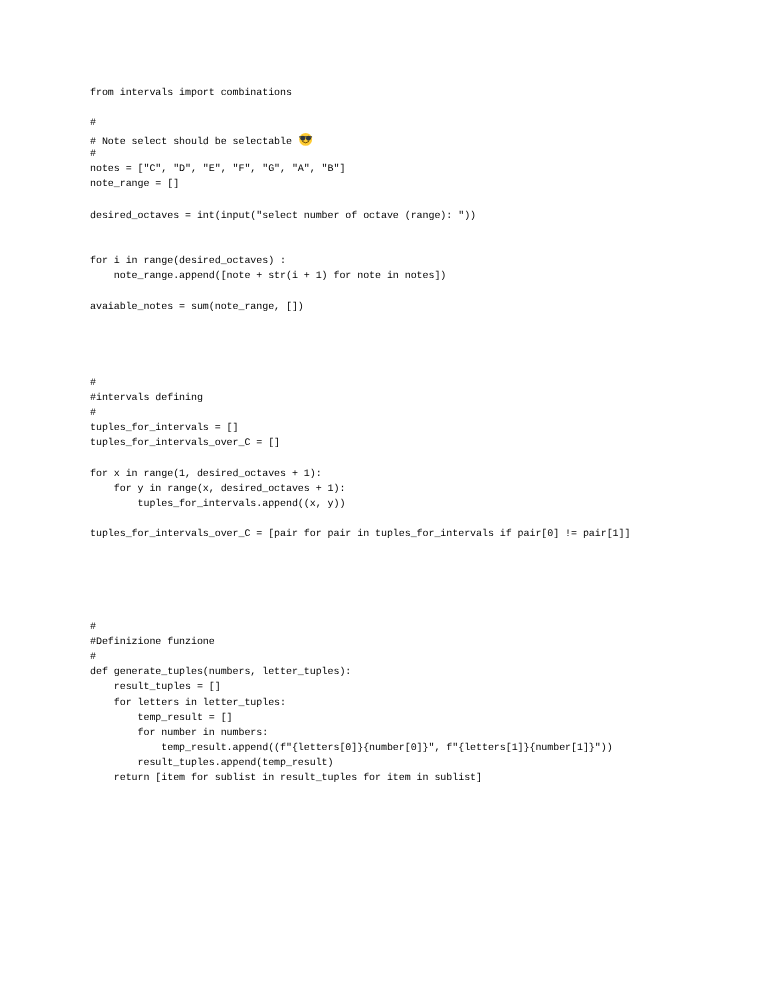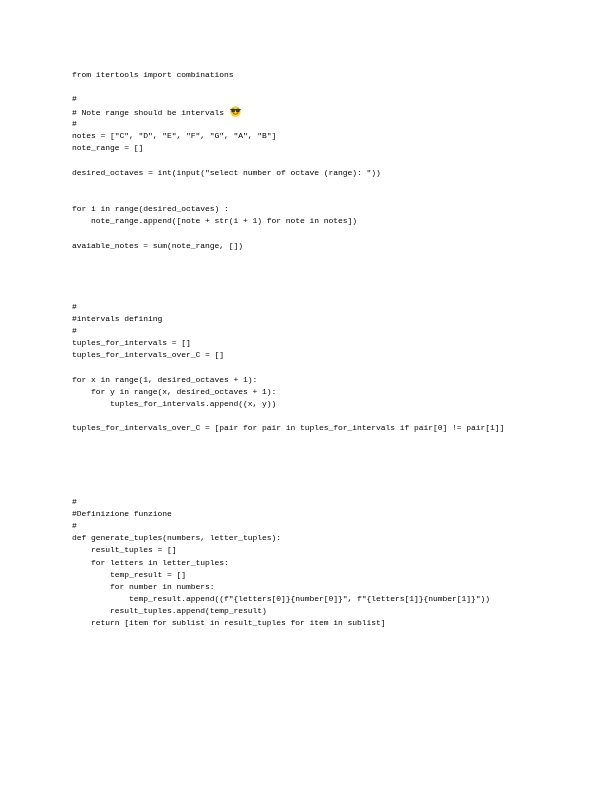--- a/index.html
+++ b/index.html
@@ -33,20 +33,20 @@
     width: 11px;
     height: 11px;
     vertical-align: -2px;
     margin-left: 1px;
   }
 </style>
 </head>
 <body>
 
 <div class="page">
-  <div class="code-block"><div class="code-line"><span>from itertools import combinations</span></div><div class="code-line"><span></span></div><div class="code-line"><span>#</span></div><div class="code-line"><span># Note range should be intervals </span><svg viewBox="0 0 36 36" class="emoji">
+  <div class="code-block"><div class="code-line"><span>from intervals import combinations</span></div><div class="code-line"><span></span></div><div class="code-line"><span>#</span></div><div class="code-line"><span># Note select should be selectable </span><svg viewBox="0 0 36 36" class="emoji">
           <circle cx="18" cy="18" r="17" fill="#FFCC33"></circle>
           <path d="M10 24 Q18 31 26 24" stroke="#664500" stroke-width="2.5" fill="none" stroke-linecap="round"></path>
           <rect x="1" y="10" width="34" height="3" fill="#31373D"></rect>
           <circle cx="10.5" cy="15" r="6.5" fill="#31373D"></circle>
           <circle cx="25.5" cy="15" r="6.5" fill="#31373D"></circle>
         </svg></div><div class="code-line"><span>#</span></div><div class="code-line"><span>notes = ["C", "D", "E", "F", "G", "A", "B"]</span></div><div class="code-line"><span>note_range = []</span></div><div class="code-line"><span></span></div><div class="code-line"><span>desired_octaves = int(input("select number of octave (range): "))</span></div><div class="code-line"><span></span></div><div class="code-line"><span></span></div><div class="code-line"><span>for i in range(desired_octaves) :</span></div><div class="code-line"><span>    note_range.append([note + str(i + 1) for note in notes])</span></div><div class="code-line"><span></span></div><div class="code-line"><span>avaiable_notes = sum(note_range, [])</span></div><div class="code-line"><span></span></div><div class="code-line"><span></span></div><div class="code-line"><span></span></div><div class="code-line"><span></span></div><div class="code-line"><span>#</span></div><div class="code-line"><span>#intervals defining</span></div><div class="code-line"><span>#</span></div><div class="code-line"><span>tuples_for_intervals = []</span></div><div class="code-line"><span>tuples_for_intervals_over_C = []</span></div><div class="code-line"><span></span></div><div class="code-line"><span>for x in range(1, desired_octaves + 1):</span></div><div class="code-line"><span>    for y in range(x, desired_octaves + 1):</span></div><div class="code-line"><span>        tuples_for_intervals.append((x, y))</span></div><div class="code-line"><span></span></div><div class="code-line"><span>tuples_for_intervals_over_C = [pair for pair in tuples_for_intervals if pair[0] != pair[1]]</span></div><div class="code-line"><span></span></div><div class="code-line"><span></span></div><div class="code-line"><span></span></div><div class="code-line"><span></span></div><div class="code-line"><span></span></div><div class="code-line"><span>#</span></div><div class="code-line"><span>#Definizione funzione</span></div><div class="code-line"><span>#</span></div><div class="code-line"><span>def generate_tuples(numbers, letter_tuples):</span></div><div class="code-line"><span>    result_tuples = []</span></div><div class="code-line"><span>    for letters in letter_tuples:</span></div><div class="code-line"><span>        temp_result = []</span></div><div class="code-line"><span>        for number in numbers:</span></div><div class="code-line"><span>            temp_result.append((f"{letters[0]}{number[0]}", f"{letters[1]}{number[1]}"))</span></div><div class="code-line"><span>        result_tuples.append(temp_result)</span></div><div class="code-line"><span>    return [item for sublist in result_tuples for item in sublist]</span></div></div>
 </div>
 
 </body></html>

